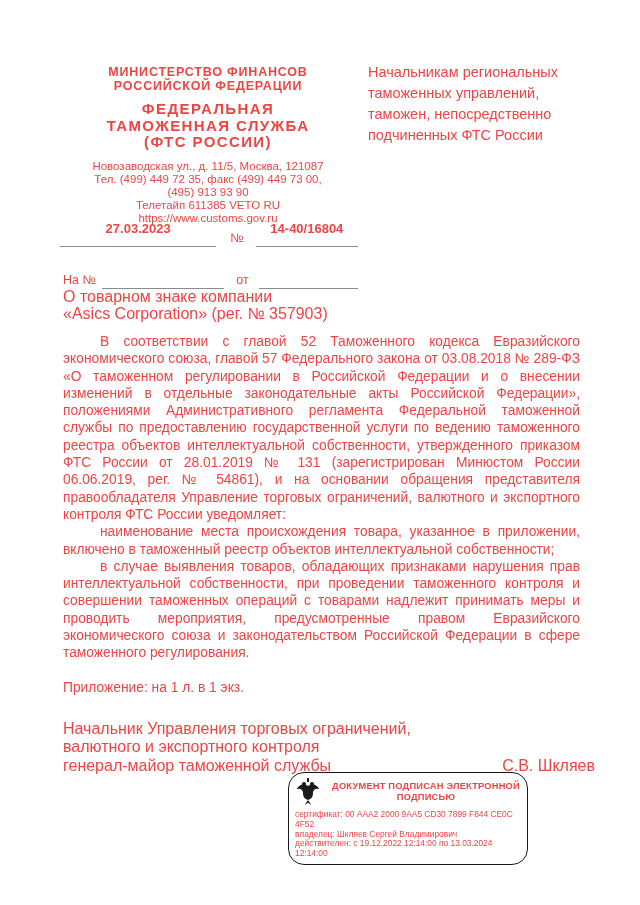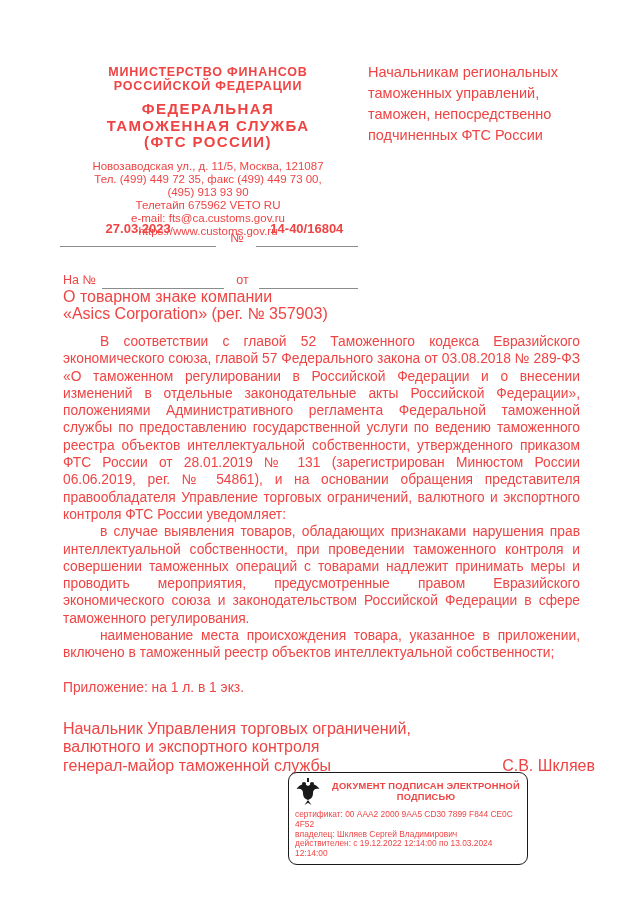--- a/index.html
+++ b/index.html
@@ -41,21 +41,21 @@
   .body-text p { margin:0; text-align:justify; text-indent:37px; }
   .body-text p.attachment { text-indent:0; text-align:left; margin-top:17px; }
 
   
   .signature { position:absolute; left:63px; top:720px; width:532px; font-size:16px; line-height:18.3px; }
   .sig-row3 { display:flex; justify-content:space-between; }
 
   
   .stamp {
     position:absolute; left:288px; top:772px; width:240px;
-    border:1.6px solid #1a1a1a; border-radius:9px; padding:5px 0 5px 6px;
+    border:1.6px solid #1a1a1a; border-radius:16px; padding:5px 0 5px 6px;
     box-sizing:border-box; background:#fff;
   }
   .stamp-head { display:flex; align-items:center; }
   .stamp-emblem { flex:0 0 26px; height:28px; margin-right:4px; }
   .stamp-title { flex:1; text-align:center; font-weight:bold; font-size:9.3px; line-height:10.8px; letter-spacing:0.2px; }
   .stamp-details { margin-top:4px; font-size:8.4px; line-height:9.8px; width:218px; }
 </style>
 </head>
 <body>
 
@@ -68,22 +68,21 @@
     </div>
     <div class="agency">
       <div>ФЕДЕРАЛЬНАЯ</div>
       <div>ТАМОЖЕННАЯ СЛУЖБА</div>
       <div>(ФТС РОССИИ)</div>
     </div>
     <div class="contacts">
       <div>Новозаводская ул., д. 11/5, Москва, 121087</div>
       <div>Тел. (499) 449 72 35, факс (499) 449 73 00,</div>
       <div>(495) 913 93 90</div>
-      <div>Телетайп 675962 VETO RU</div>
-      <div>e-mail: fts@ca.customs.gov.ru</div>
+      <div>Телетайп 611385 VETO RU</div>
       <div>https://www.customs.gov.ru</div>
     </div>
   </div>
 
   <div class="ref-block">
     <div class="ref-row">
       <div class="ref-cell cell-date">
         <span>27.03.2023</span>
       </div>
       <span class="ref-label lbl-no">№</span>
@@ -106,22 +105,22 @@
     <div>подчиненных ФТС России</div>
   </div>
 
   <div class="subject">
     <div>О товарном знаке компании</div>
     <div>«Asics Corporation» (рег. № 357903)</div>
   </div>
 
   <div class="body-text">
     <p>В соответствии с главой 52 Таможенного кодекса Евразийского экономического союза, главой 57 Федерального закона от 03.08.2018 № 289-ФЗ «О таможенном регулировании в Российской Федерации и о внесении изменений в отдельные законодательные акты Российской Федерации», положениями Административного регламента Федеральной таможенной службы по предоставлению государственной услуги по ведению таможенного реестра объектов интеллектуальной собственности, утвержденного приказом ФТС России от 28.01.2019 № 131 (зарегистрирован Минюстом России 06.06.2019, рег. № 54861), и на основании обращения представителя правообладателя Управление торговых ограничений, валютного и экспортного контроля ФТС России уведомляет:</p>
+    <p>наименование места происхождения товара, указанное в приложении, включено в таможенный реестр объектов интеллектуальной собственности;</p>
     <p>в случае выявления товаров, обладающих признаками нарушения прав интеллектуальной собственности, при проведении таможенного контроля и совершении таможенных операций с товарами надлежит принимать меры и проводить мероприятия, предусмотренные правом Евразийского экономического союза и законодательством Российской Федерации в сфере таможенного регулирования.</p>
-    <p>наименование места происхождения товара, указанное в приложении, включено в таможенный реестр объектов интеллектуальной собственности;</p>
     <p class="attachment">Приложение: на 1 л. в 1 экз.</p>
   </div>
 
   <div class="signature">
     <div>Начальник Управления торговых ограничений,</div>
     <div>валютного и экспортного контроля</div>
     <div class="sig-row3">
       <span>генерал-майор таможенной службы</span>
       <span>С.В. Шкляев</span>
     </div>

